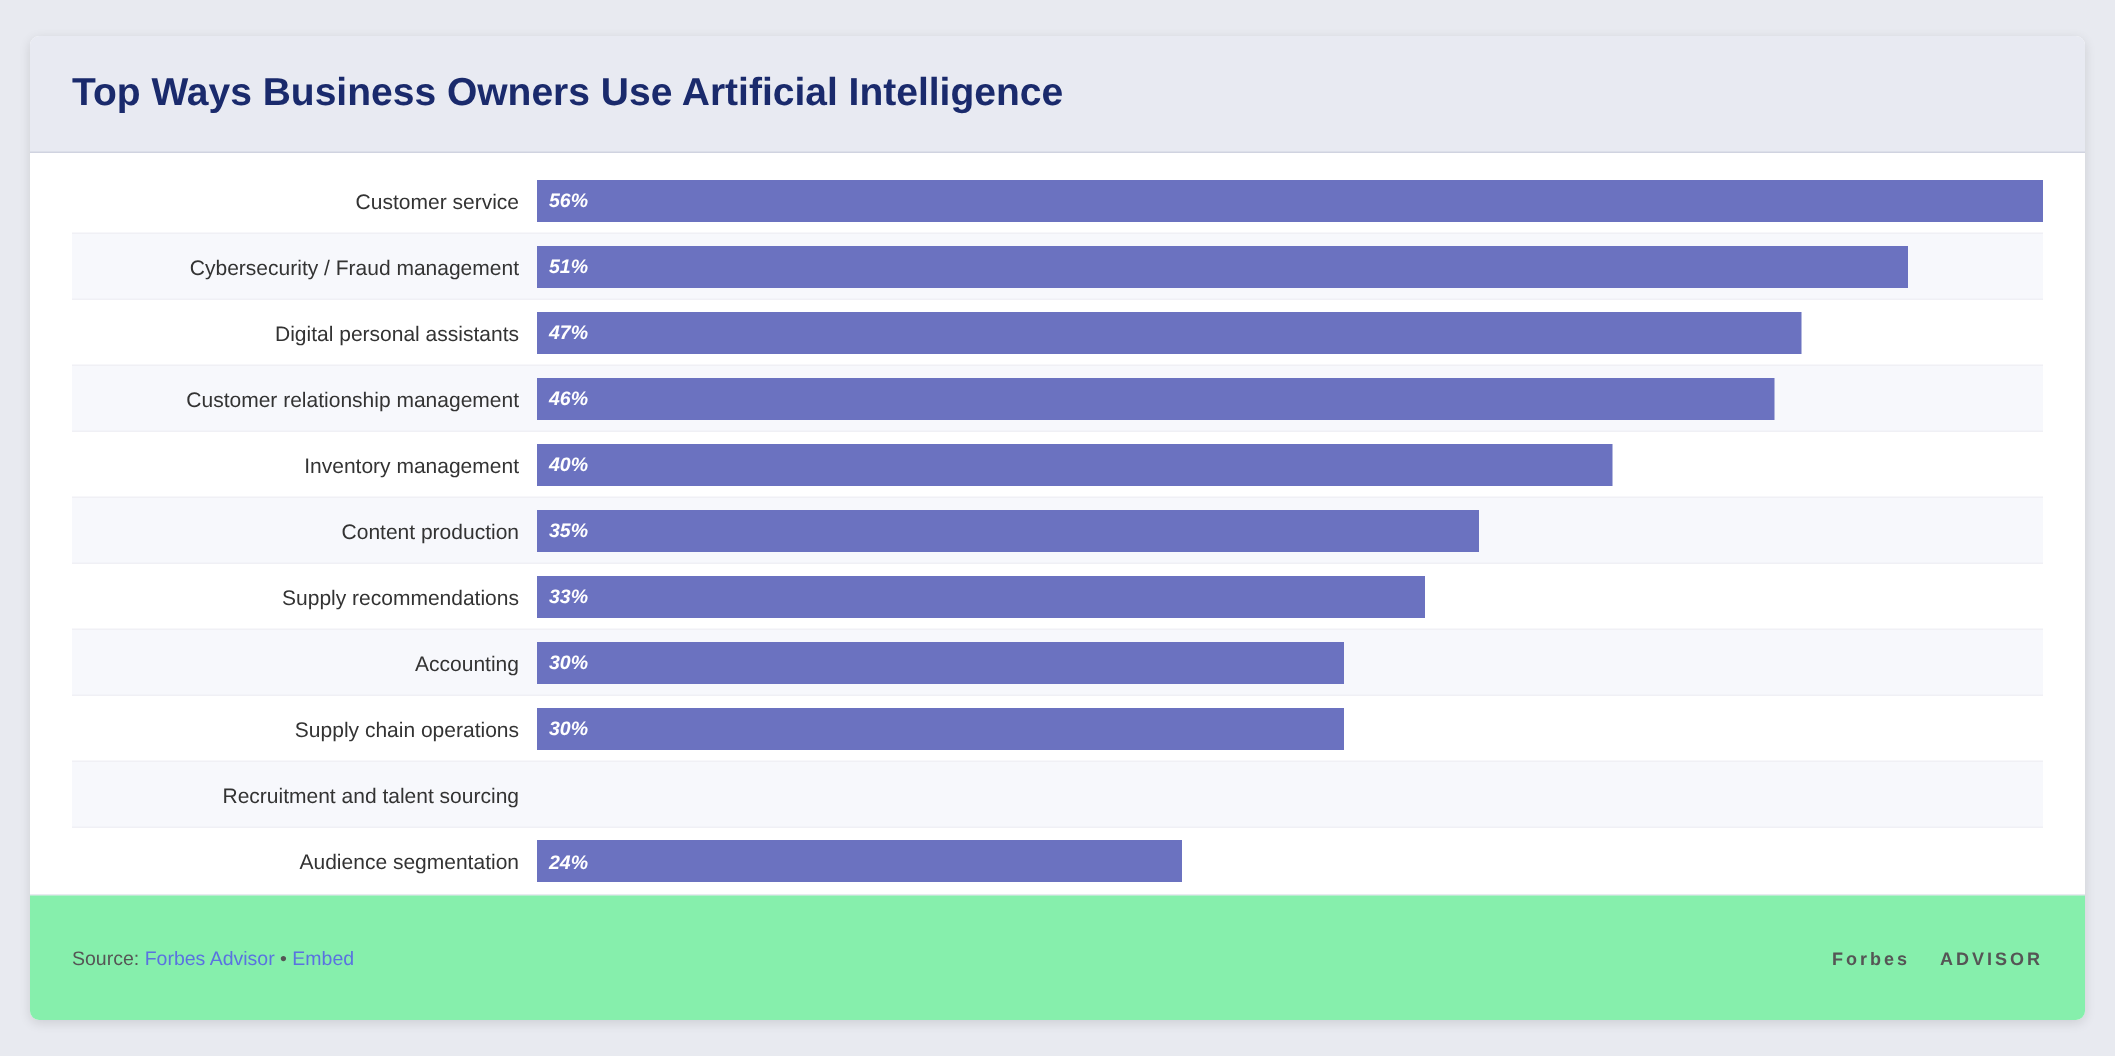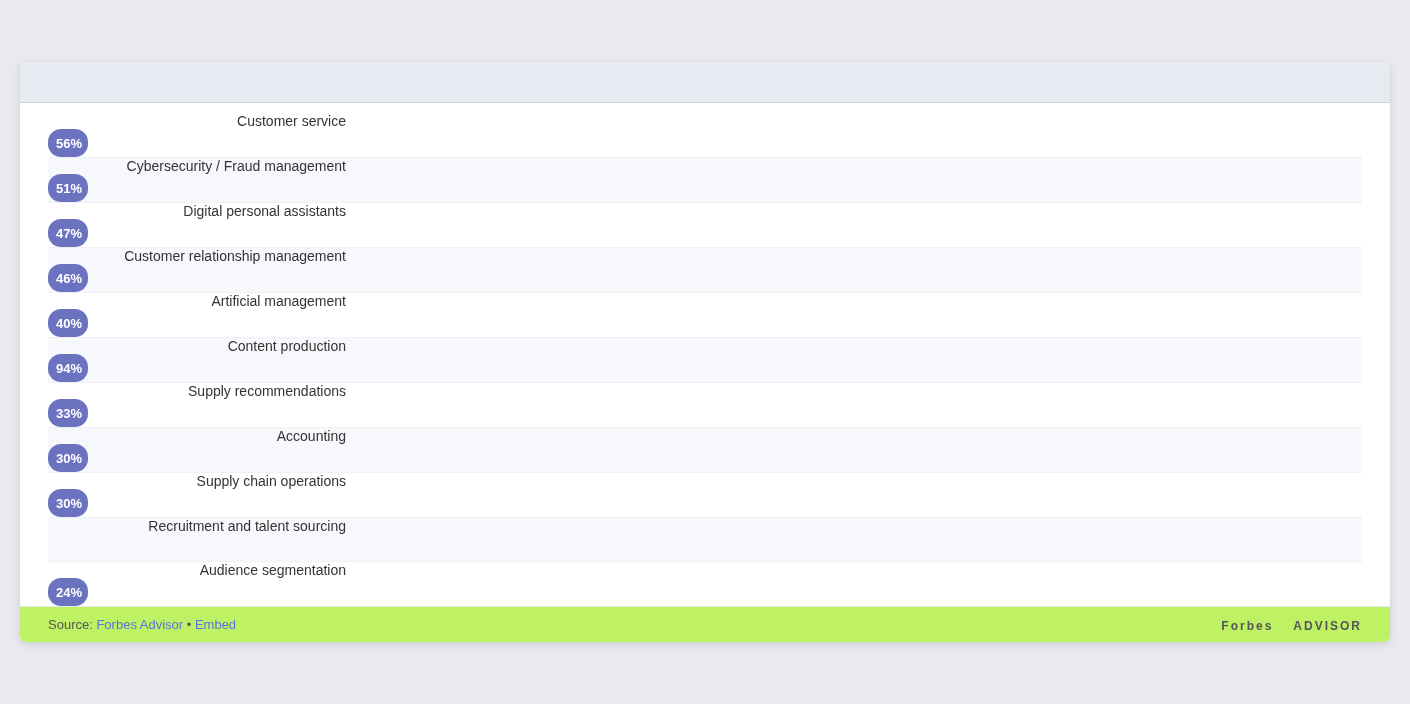--- a/index.html
+++ b/index.html
@@ -36,24 +36,23 @@
       font-size: 14px;
       color: #444;
       font-weight: 400;
     }
     .chart-area {
       padding: 10px 28px 0 28px;
       background: #fff;
     }
     .bar-row {
       display: flex;
-      align-items: flex-start;
+      align-items: center;
       min-height: 44px;
       border-bottom: 1px solid #f0f0f5;
-      flex-direction: column;
     }
     .bar-row:last-child {
       border-bottom: none;
     }
     .bar-row.even {
       background: #f7f8fc;
     }
     .bar-row.odd {
       background: #fff;
     }
@@ -68,38 +67,39 @@
     }
     .bar-container {
       flex: 1;
       display: flex;
       align-items: center;
       height: 36px;
     }
     .bar {
       height: 28px;
       background: #6b72c0;
-      border-radius: 13px;
+      border-radius: 0;
       display: flex;
       align-items: center;
       padding-left: 8px;
       min-width: 40px;
+      font-style: italic;
     }
     .bar-label {
       color: #fff;
       font-size: 13px;
       font-weight: 600;
       white-space: nowrap;
     }
     .footer {
       display: flex;
       align-items: center;
       justify-content: space-between;
-      padding: 6px 28px;
-      background: #bef264;
+      padding: 30px 28px;
+      background: #86efac;
       border-top: 1px solid #e8eaf0;
     }
     .footer-source {
       font-size: 13px;
       color: #555;
     }
     .footer-source a {
       color: #5a72e0;
       text-decoration: none;
     }
@@ -116,20 +116,21 @@
       color: #555;
       margin-left: 20px;
       vertical-align: middle;
     }
   </style>
 </head>
 <body>
 
 <div class="card">
   <div class="header">
+    <div class="header-title">Top Ways Business Owners Use Artificial Intelligence</div>
   </div>
 
   <div class="chart-area" id="chart-area">
 
   <div class="bar-row odd">
         <div class="label">Customer service</div>
         <div class="bar-container">
           <div class="bar" style="width: 100%;">
             <span class="bar-label">56%</span>
           </div>
@@ -153,32 +154,32 @@
       </div>
       <div class="bar-row even">
         <div class="label">Customer relationship management</div>
         <div class="bar-container">
           <div class="bar" style="width: 82.1429%;">
             <span class="bar-label">46%</span>
           </div>
         </div>
       </div>
       <div class="bar-row odd">
-        <div class="label">Artificial management</div>
+        <div class="label">Inventory management</div>
         <div class="bar-container">
           <div class="bar" style="width: 71.4286%;">
             <span class="bar-label">40%</span>
           </div>
         </div>
       </div>
       <div class="bar-row even">
         <div class="label">Content production</div>
         <div class="bar-container">
           <div class="bar" style="width: 62.5%;">
-            <span class="bar-label">94%</span>
+            <span class="bar-label">35%</span>
           </div>
         </div>
       </div>
       <div class="bar-row odd">
         <div class="label">Supply recommendations</div>
         <div class="bar-container">
           <div class="bar" style="width: 58.9286%;">
             <span class="bar-label">33%</span>
           </div>
         </div>

